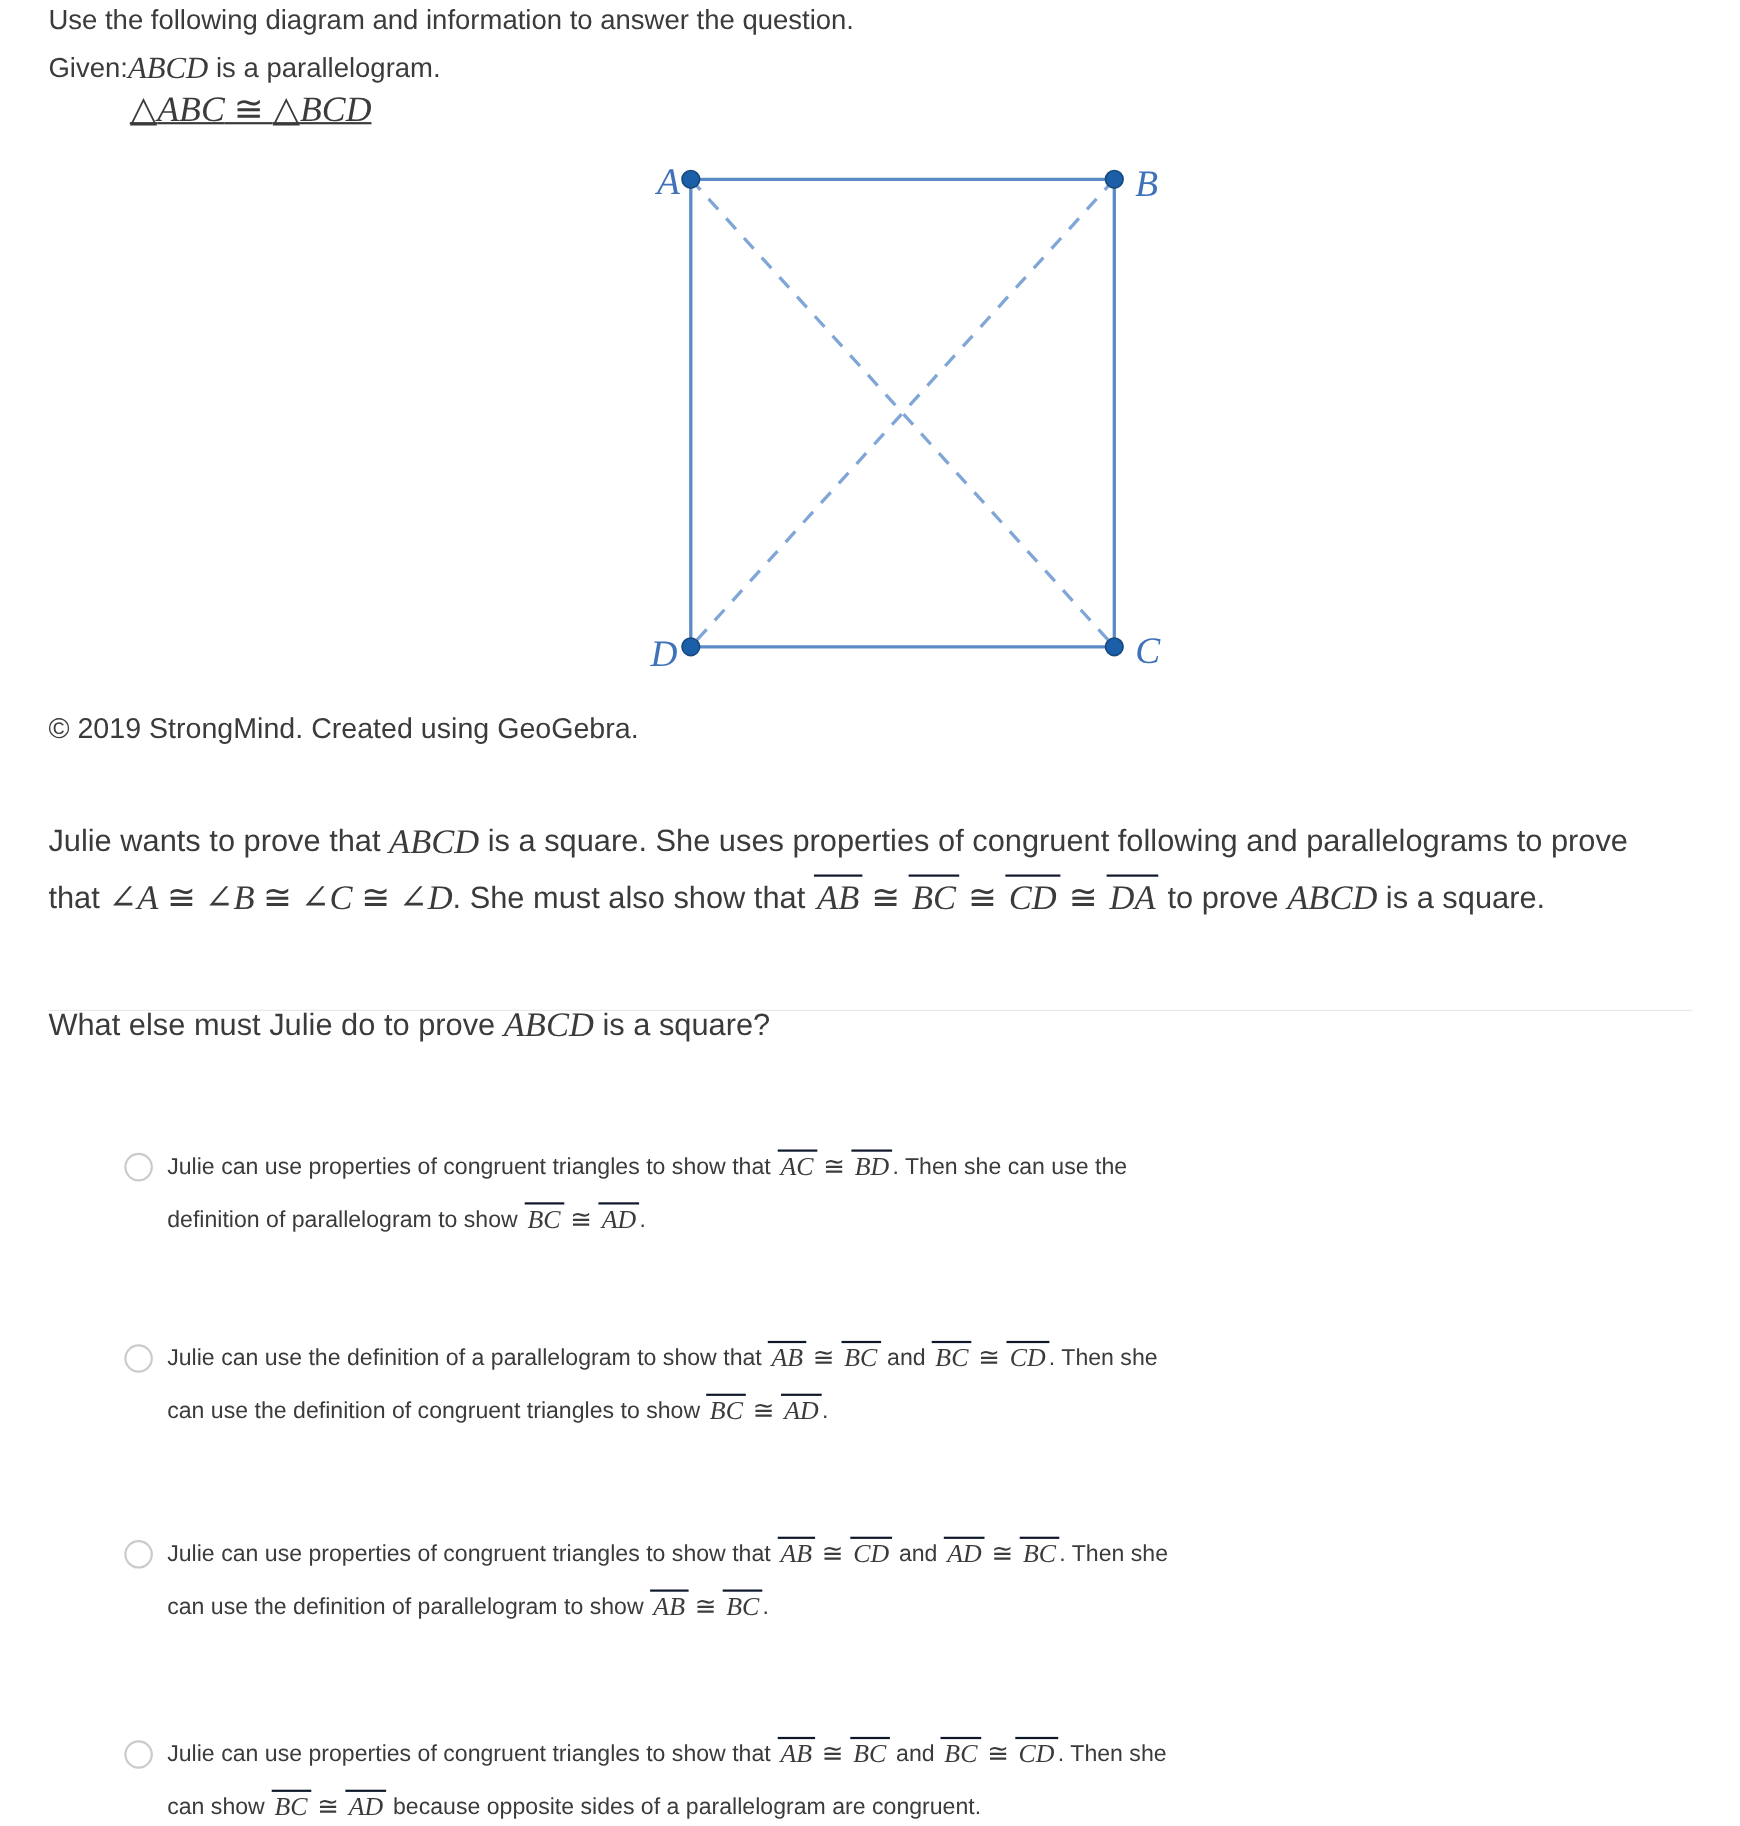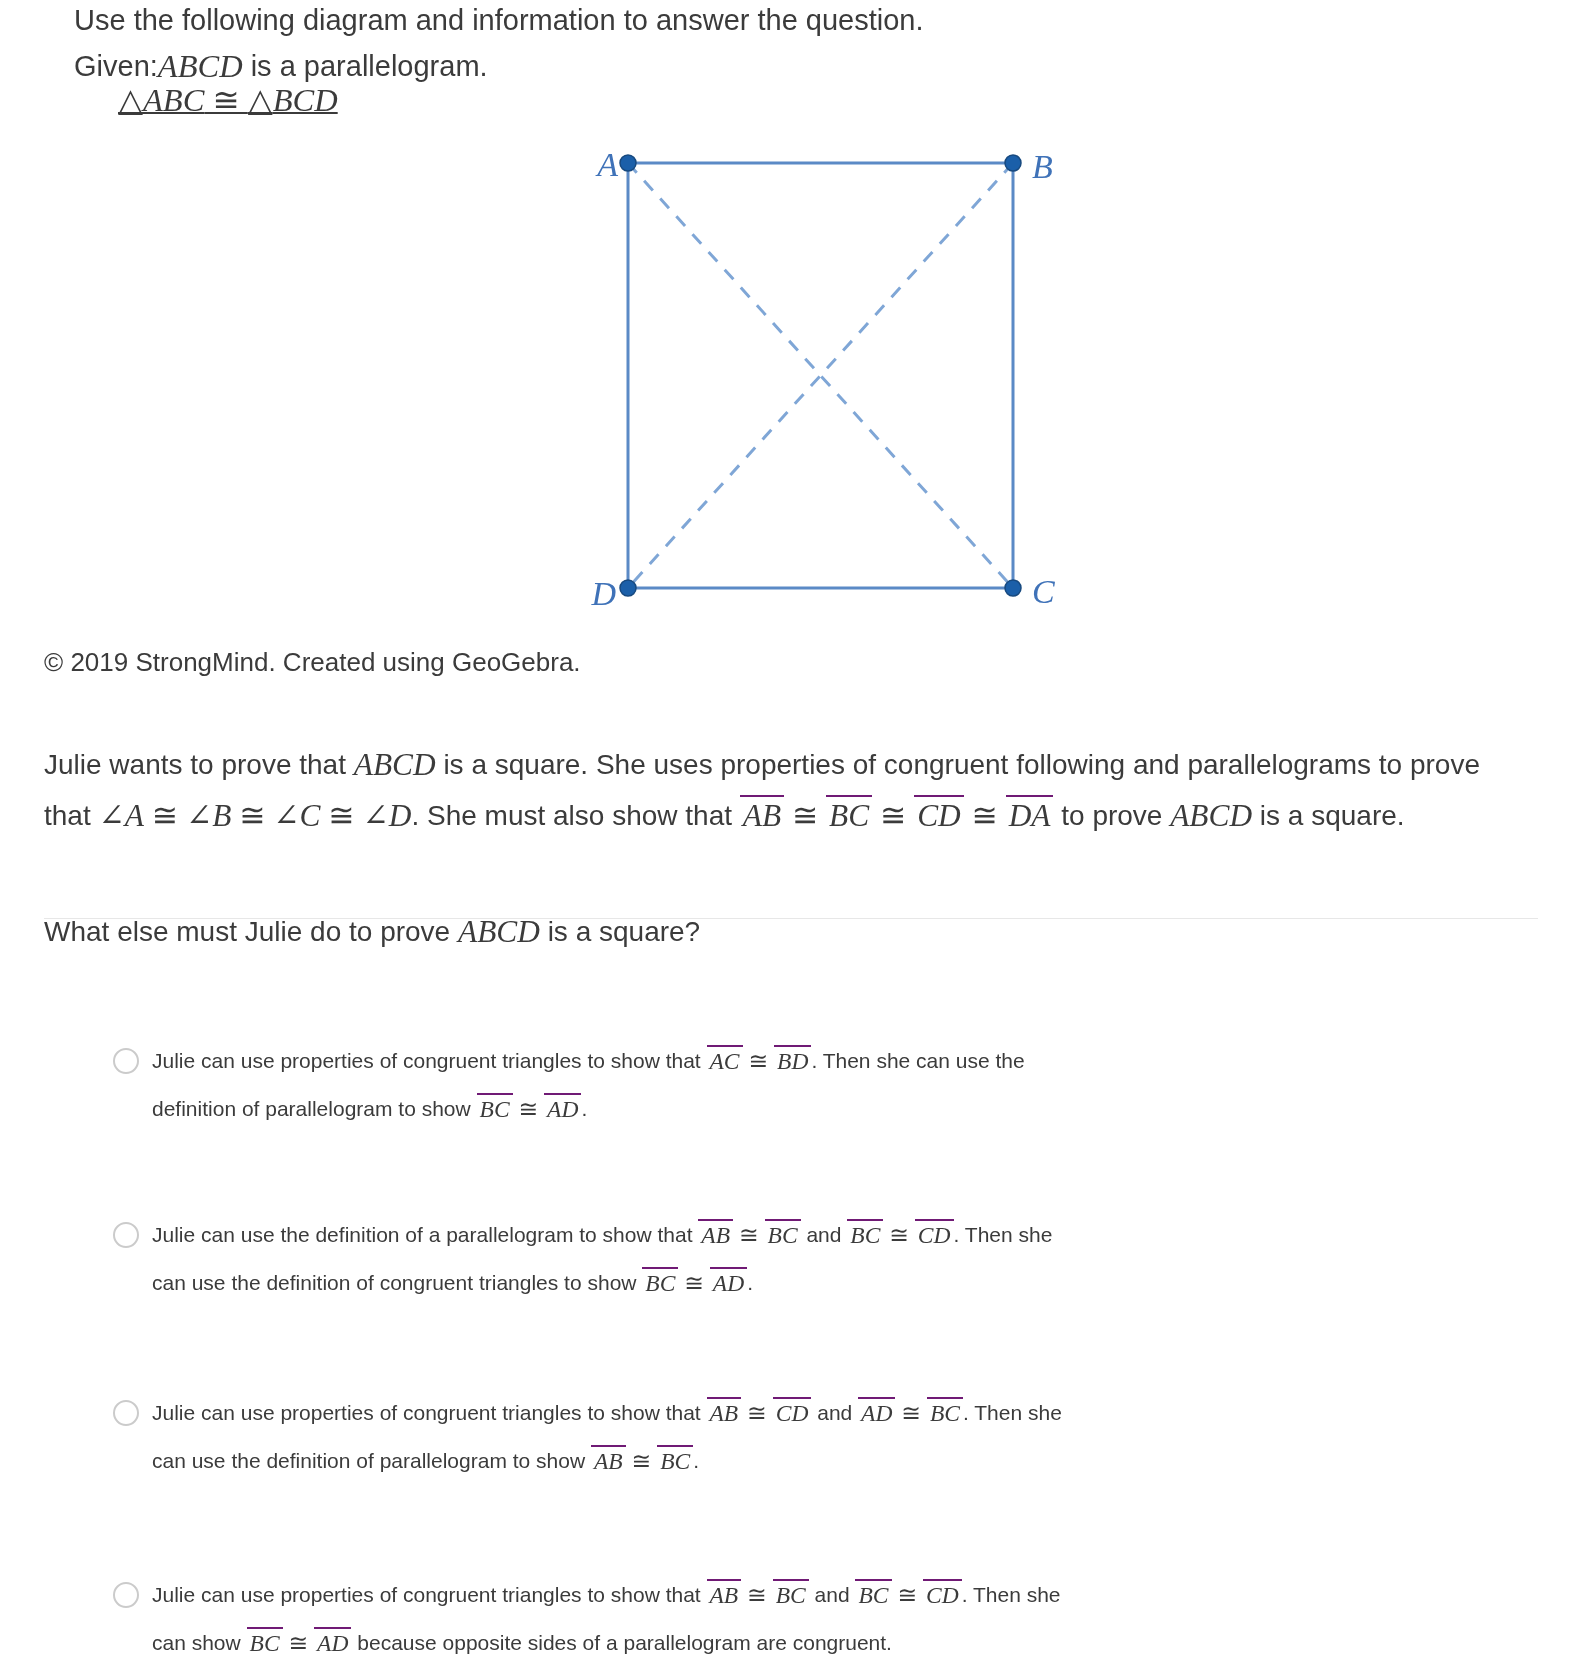--- a/index.html
+++ b/index.html
@@ -1,27 +1,27 @@
 <!DOCTYPE html>
 <html><head>
 <meta charset="utf-8">
 <style>
   html,body{margin:0;padding:0;background:#fff;}
   body{width:1582px;height:1660px;position:relative;overflow:hidden;
        font-family:"Liberation Sans","DejaVu Sans",sans-serif;color:#3b3b3b;}
   .line{position:absolute;white-space:nowrap;color:#3b3b3b;}
-  .fs-intro{font-size:29px;line-height:1.3;margin-left:30px;}
+  .fs-intro{font-size:25px;line-height:1.3;}
   .fs-body{font-size:28px;line-height:1.3;}
   .fs-opt{font-size:21px;line-height:1.3;}
   .fs-copy{font-size:26px;line-height:1.3;}
   .fs-math{font-size:29px;line-height:1.3;}
   .mth{font-family:"Liberation Serif","DejaVu Serif",serif;font-style:italic;
        font-size:1.12em;position:relative;top:1px;text-align:center;}
   .sym{font-style:normal;}
-  .ovl{display:inline-block;border-top:2px solid #701a75;padding:1px 3px 0 3px;line-height:1.12;}
+  .ovl{display:inline-block;border-top:2px solid #0f172a;padding:1px 3px 0 3px;line-height:1.12;}
   .radio{position:absolute;width:22px;height:22px;border:2px solid #cbcbcb;border-radius:50%;
          background:#fff;box-sizing:content-box;cursor:pointer;}
   #instruction{left:44px;top:2px;}
   #given-line{left:44px;top:44px;}
   #cong-line{left:118px;top:78px;text-decoration:underline;}
   #diagram-svg{position:absolute;left:520px;top:120px;}
   #credit{left:44px;top:646px;}
   #para-line1{left:44px;top:744px;}
   #para-line2{left:44px;top:794px;}
   #question-line{left:44px;top:911px;}

